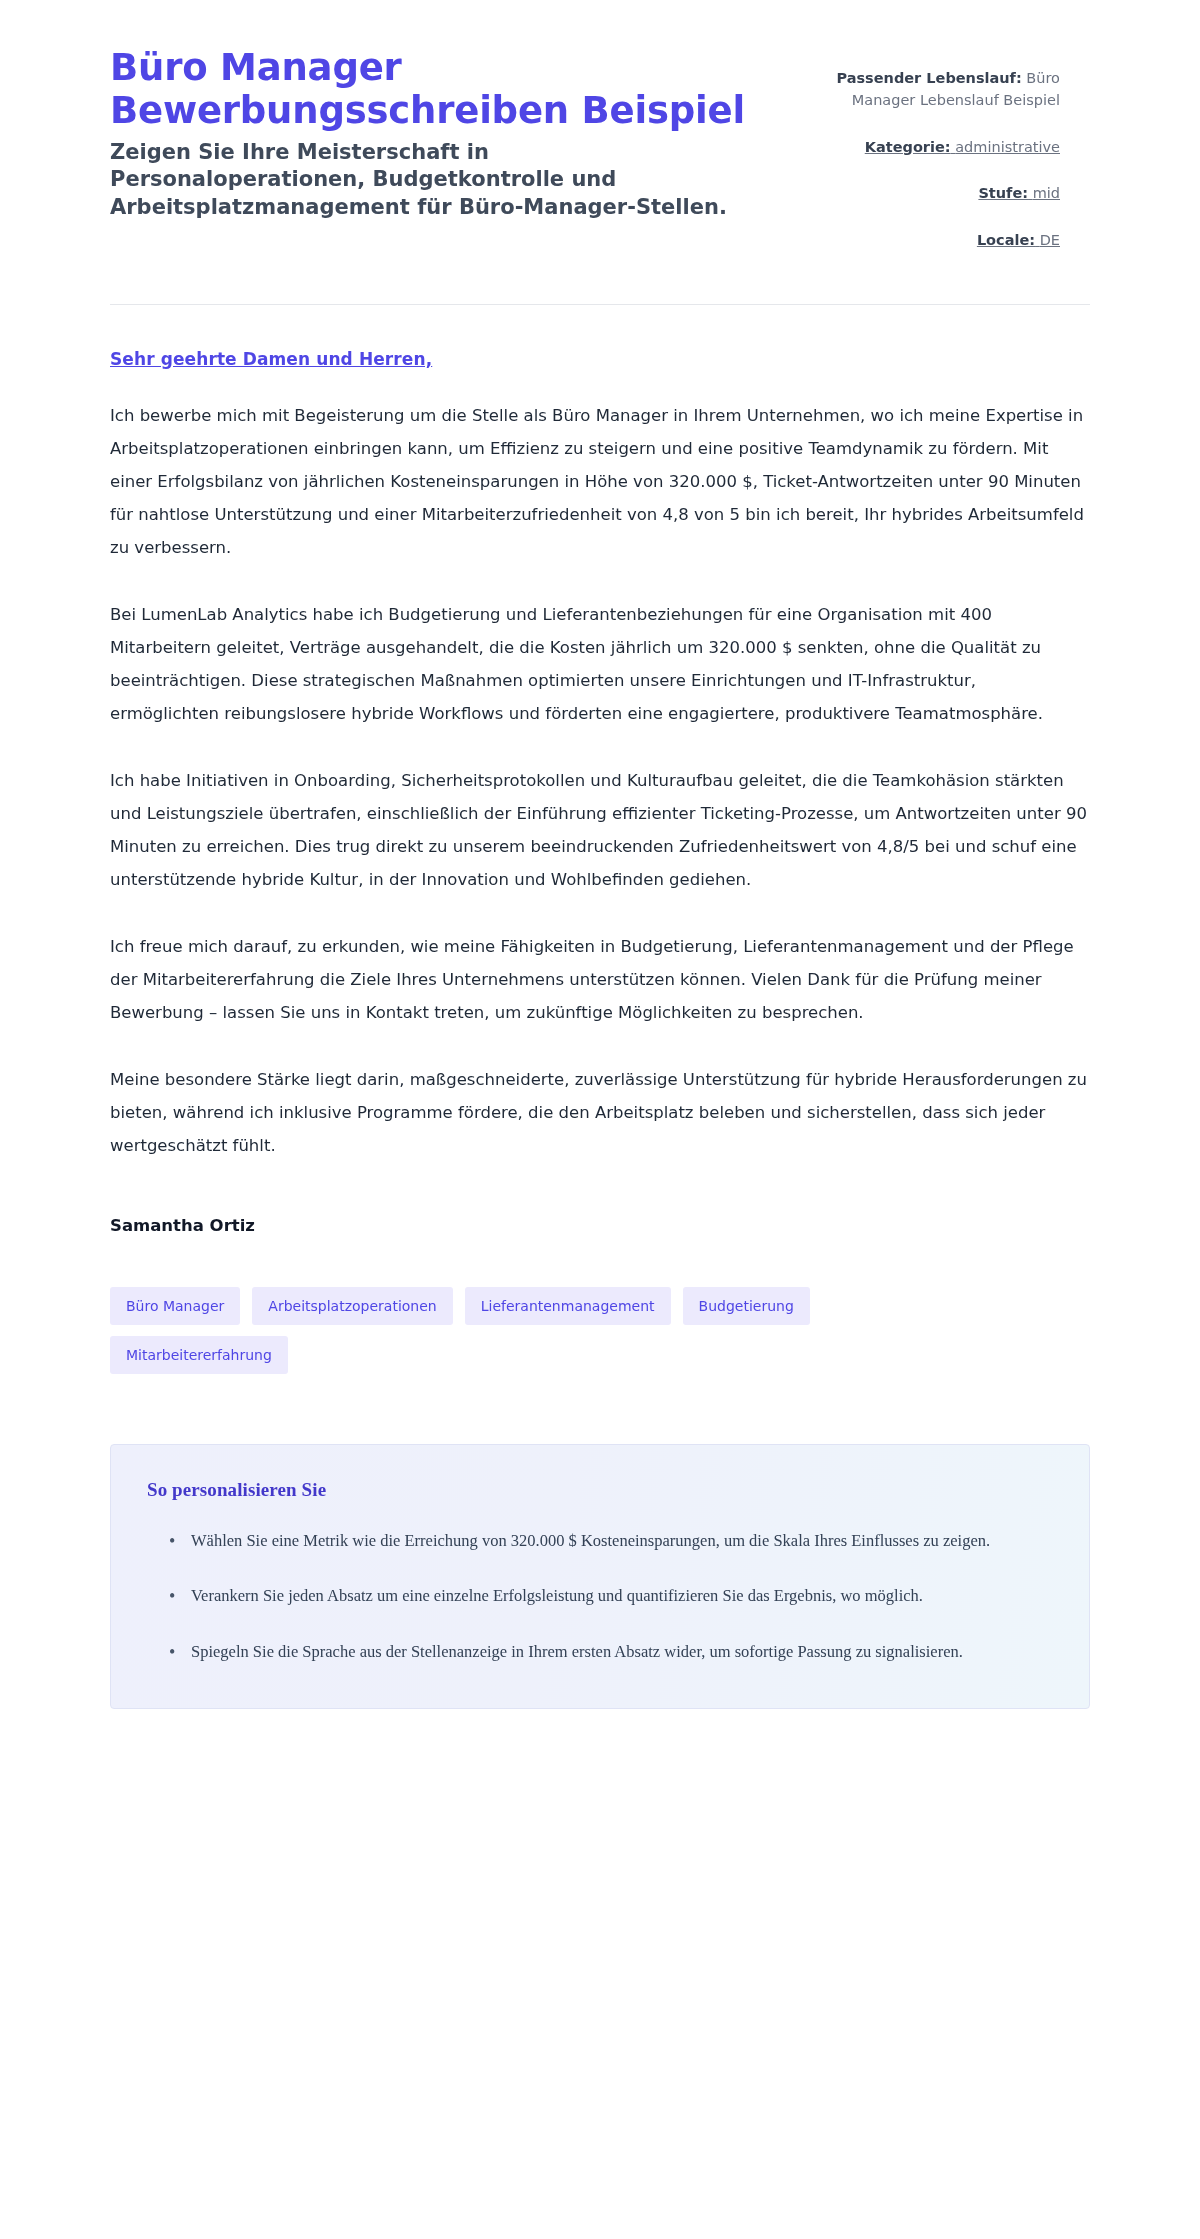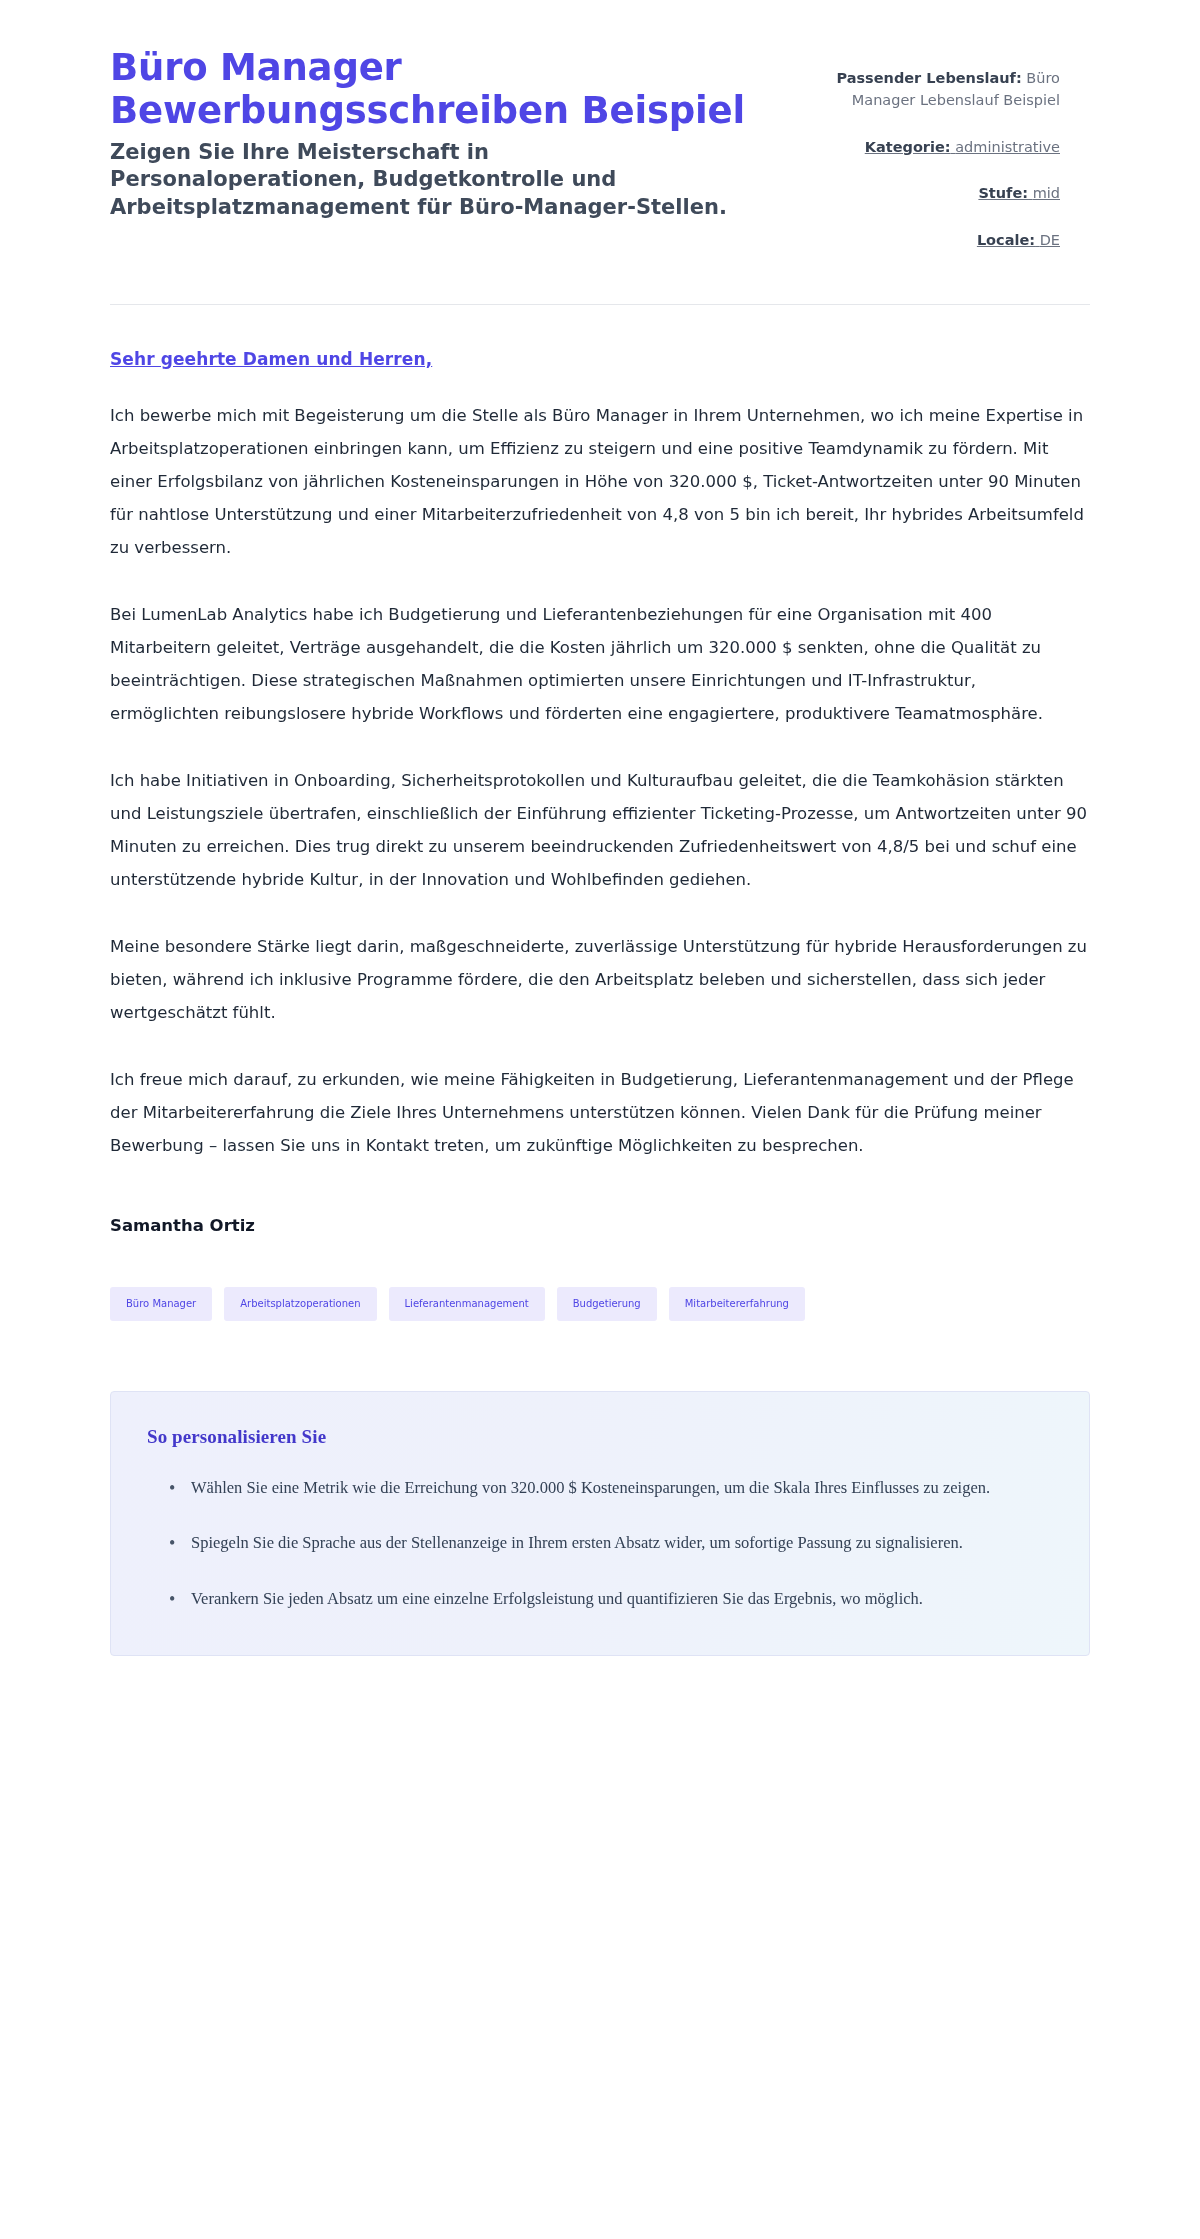--- a/index.html
+++ b/index.html
@@ -136,21 +136,21 @@
     margin-top:52px;
     display:flex;
     flex-wrap:wrap;
     gap:11px 12px;
     max-width:860px;
   }
 
   .chip{
     background:var(--chip-bg);
     color:var(--chip-ink);
-    font-size:10px;
+    font-size:14px;
     line-height:1;
     padding:12px 16px;
     border-radius:3px;
     white-space:nowrap;
     font-weight:400;
   }
 
   
   .callout{
     margin-top:70px;
@@ -241,42 +241,42 @@
     <div class="letter">
 
       <p class="salutation">Sehr geehrte Damen und Herren,</p>
 
       <p class="para">Ich bewerbe mich mit Begeisterung um die Stelle als Büro Manager in Ihrem Unternehmen, wo ich meine Expertise in Arbeitsplatzoperationen einbringen kann, um Effizienz zu steigern und eine positive Teamdynamik zu fördern. Mit einer Erfolgsbilanz von jährlichen Kosteneinsparungen in Höhe von 320.000 $, Ticket-Antwortzeiten unter 90 Minuten für nahtlose Unterstützung und einer Mitarbeiterzufriedenheit von 4,8 von 5 bin ich bereit, Ihr hybrides Arbeitsumfeld zu verbessern.</p>
 
       <p class="para">Bei LumenLab Analytics habe ich Budgetierung und Lieferantenbeziehungen für eine Organisation mit 400 Mitarbeitern geleitet, Verträge ausgehandelt, die die Kosten jährlich um 320.000 $ senkten, ohne die Qualität zu beeinträchtigen. Diese strategischen Maßnahmen optimierten unsere Einrichtungen und IT-Infrastruktur, ermöglichten reibungslosere hybride Workflows und förderten eine engagiertere, produktivere Teamatmosphäre.</p>
 
       <p class="para">Ich habe Initiativen in Onboarding, Sicherheitsprotokollen und Kulturaufbau geleitet, die die Teamkohäsion stärkten und Leistungsziele übertrafen, einschließlich der Einführung effizienter Ticketing-Prozesse, um Antwortzeiten unter 90 Minuten zu erreichen. Dies trug direkt zu unserem beeindruckenden Zufriedenheitswert von 4,8/5 bei und schuf eine unterstützende hybride Kultur, in der Innovation und Wohlbefinden gediehen.</p>
 
+      <p class="para">Ich freue mich darauf, zu erkunden, wie meine Fähigkeiten in Budgetierung, Lieferantenmanagement und der Pflege der Mitarbeitererfahrung die Ziele Ihres Unternehmens unterstützen können. Vielen Dank für die Prüfung meiner Bewerbung – lassen Sie uns in Kontakt treten, um zukünftige Möglichkeiten zu besprechen.</p>
+
       <p class="para">Meine besondere Stärke liegt darin, maßgeschneiderte, zuverlässige Unterstützung für hybride Herausforderungen zu bieten, während ich inklusive Programme fördere, die den Arbeitsplatz beleben und sicherstellen, dass sich jeder wertgeschätzt fühlt.</p>
-
-      <p class="para">Ich freue mich darauf, zu erkunden, wie meine Fähigkeiten in Budgetierung, Lieferantenmanagement und der Pflege der Mitarbeitererfahrung die Ziele Ihres Unternehmens unterstützen können. Vielen Dank für die Prüfung meiner Bewerbung – lassen Sie uns in Kontakt treten, um zukünftige Möglichkeiten zu besprechen.</p>
 
     </div>
 
     <div class="signature">
       <p class="sign-name">Samantha Ortiz</p>
     </div>
 
     <div class="chips">
       <span class="chip">Büro Manager</span>
       <span class="chip">Arbeitsplatzoperationen</span>
       <span class="chip">Lieferantenmanagement</span>
       <span class="chip">Budgetierung</span>
       <span class="chip">Mitarbeitererfahrung</span>
     </div>
 
     <div class="callout">
       <p class="callout-title">So personalisieren Sie</p>
 
       <ul class="callout-list">
         <li>Wählen Sie eine Metrik wie die Erreichung von 320.000 $ Kosteneinsparungen, um die Skala Ihres Einflusses zu zeigen.</li>
+        <li>Verankern Sie jeden Absatz um eine einzelne Erfolgsleistung und quantifizieren Sie das Ergebnis, wo möglich.</li>
         <li>Spiegeln Sie die Sprache aus der Stellenanzeige in Ihrem ersten Absatz wider, um sofortige Passung zu signalisieren.</li>
-        <li>Verankern Sie jeden Absatz um eine einzelne Erfolgsleistung und quantifizieren Sie das Ergebnis, wo möglich.</li>
       </ul>
     </div>
 
   </div>
 </div>
 
 </body></html>

